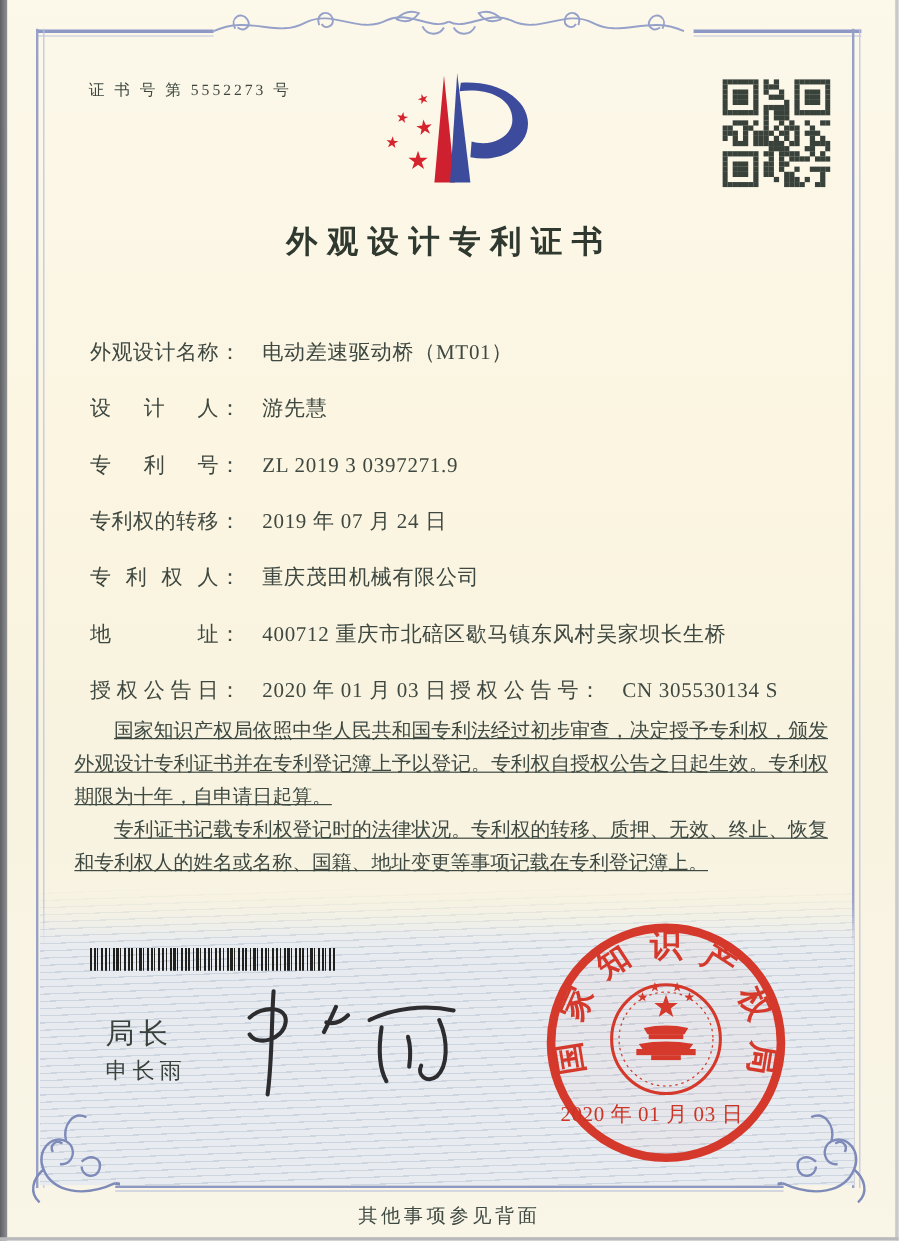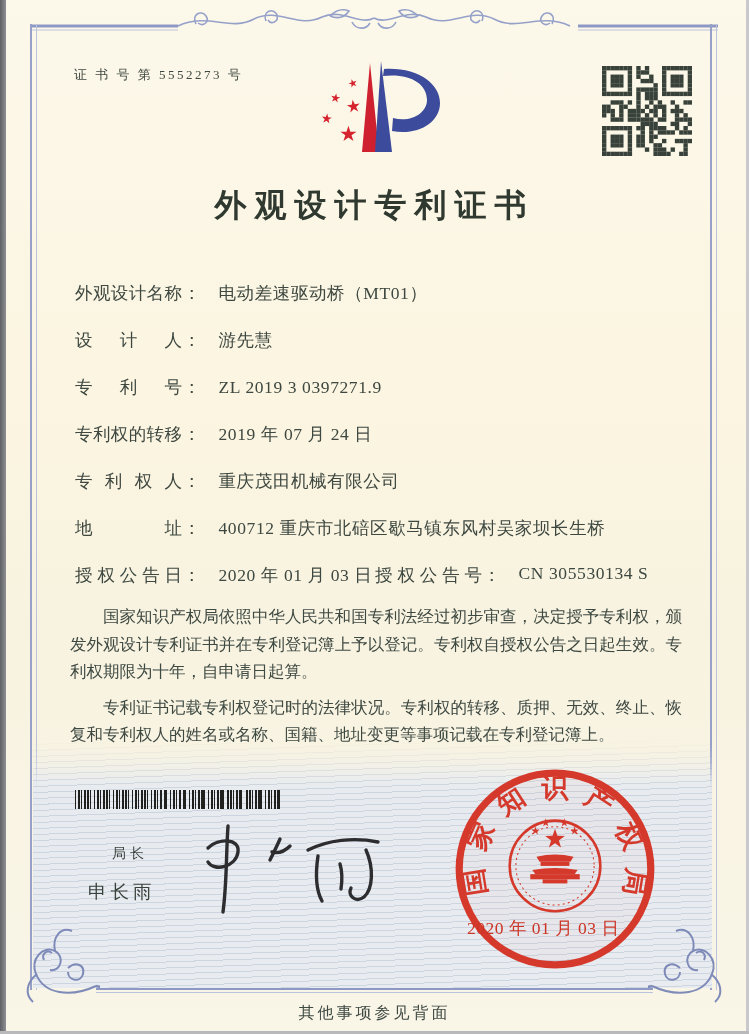--- a/index.html
+++ b/index.html
@@ -31,39 +31,39 @@
       linear-gradient(180deg,rgba(231,235,240,.0) 0,rgba(231,235,240,.9) 40px,#e7ebf0 65px,#e8ecf1 100%);
     -webkit-mask-image:linear-gradient(180deg,transparent 0,#000 48px);
             mask-image:linear-gradient(180deg,transparent 0,#000 48px);
   }
   
   .cert-no{position:absolute;left:74px;top:66px;font-size:13px;letter-spacing:2.5px;color:#3d473f;}
   .logo{position:absolute;left:296px;top:22px;width:160px;height:145px;}
   .logo .star{position:absolute;color:#d6242e;line-height:1;}
   .qr{position:absolute;left:602px;top:66px;width:90px;height:90px;}
   .title{position:absolute;left:0;width:100%;top:184px;text-align:center;
-    font-size:32px;font-weight:700;letter-spacing:8px;color:#30392f;}
+    font-size:26px;font-weight:700;letter-spacing:8px;color:#30392f;}
   
   .fields{position:absolute;left:75px;top:281px;width:620px;font-size:17.5px;color:#3e4840;}
   .frow{position:relative;display:flex;align-items:baseline;height:19px;margin-bottom:28px;white-space:nowrap;}
   .flabel{display:inline-block;width:107px;text-align:justify;text-align-last:justify;text-justify:inter-character;}
   .fcolon{margin-left:1px;}
   .fvalue{margin-left:18px;letter-spacing:.6px;}
-  .pair2{position:absolute;left:300px;top:0;display:flex;align-items:flex-start;white-space:nowrap;}
+  .pair2{position:absolute;left:300px;top:0;display:flex;align-items:center;white-space:nowrap;}
   
   .paras{position:absolute;left:62px;top:595px;width:628px;font-size:16.5px;line-height:27.5px;
     color:#3e4942;text-align:justify;}
-  .paras p{margin:8px;text-indent:2em;}
+  .paras p{margin:0;text-indent:2em;text-decoration:underline;}
   
   .barcode{position:absolute;left:75px;top:790px;width:205px;height:19px;
     background:repeating-linear-gradient(90deg,
       #20211f 0 1.5px,rgba(0,0,0,0) 1.5px 3px,
       #20211f 3px 5px,rgba(0,0,0,0) 5px 6px,
       #20211f 6px 7px,rgba(0,0,0,0) 7px 9.5px);}
-  .sig-title{position:absolute;left:88px;top:845px;font-size:14px;letter-spacing:4px;color:#3a423c;margin-left:24px;}
+  .sig-title{position:absolute;left:88px;top:845px;font-size:24px;letter-spacing:4px;color:#3a423c;}
   .sig-name{position:absolute;left:88px;top:879px;font-size:18.5px;letter-spacing:4px;color:#3a423c;}
   .signature{position:absolute;left:196px;top:820px;width:215px;height:100px;}
   .seal{position:absolute;left:452px;top:766px;width:206px;height:206px;}
   .seal-date{position:absolute;left:467px;top:916px;font-size:17.5px;letter-spacing:.5px;
     color:#cc3526;z-index:3;white-space:nowrap;}
   .page-indicator{position:absolute;left:0;width:100%;top:960px;text-align:center;
     font-size:14.5px;letter-spacing:2px;color:#3e4942;}
   .back-note{position:absolute;left:0;width:100%;top:1003px;text-align:center;
     font-size:16px;letter-spacing:3px;color:#3e4942;}
 </style>

